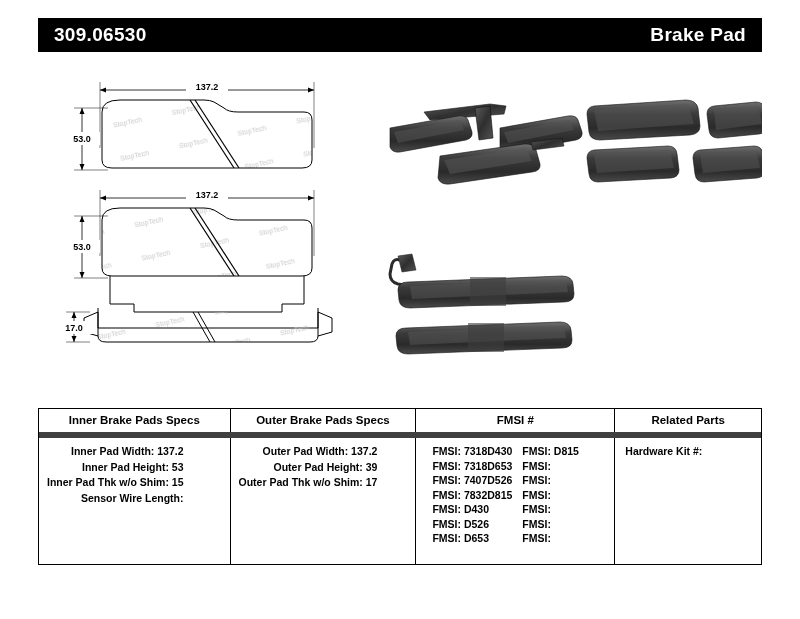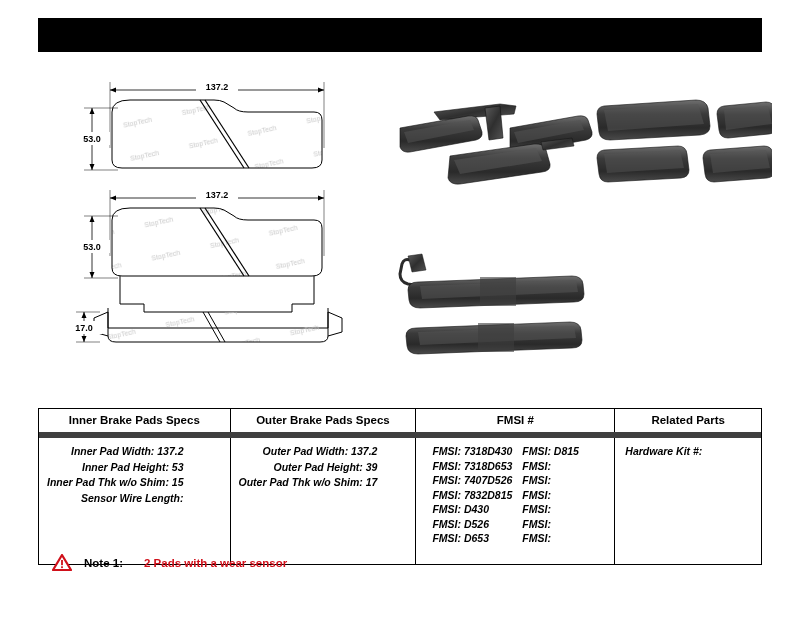--- a/index.html
+++ b/index.html
@@ -39,21 +39,21 @@
   .header .product-type {
     color: #ffffff;
     font-size: 19px;
     font-weight: bold;
     letter-spacing: 0.3px;
   }
 
   
   .drawing-area {
     position: absolute;
-    left: 48px;
+    left: 38px;
     top: 60px;
     width: 724px;
     height: 330px;
   }
   .drawing-area svg { display: block; }
 
   
   .spec-table {
     position: absolute;
     left: 38px;
@@ -75,21 +75,20 @@
     border-right: 1px solid #000000;
     border-bottom: 6px solid #404040;
     background: #ffffff;
   }
   .spec-table th:last-child { border-right: none; }
   .spec-table td {
     vertical-align: top;
     border-right: 1px solid #000000;
     padding: 6px 24px 10px 8px;
     height: 110px;
-    font-style: italic;
   }
   .spec-table td:last-child { border-right: none; margin-top: 8px; }
 
   .spec-list {
     list-style: none;
     margin: 0;
     padding: 0;
   }
   .spec-list li {
     font-size: 10.5px;
@@ -166,20 +165,22 @@
   .dim-label {
     font-family: "Liberation Sans", sans-serif;
     font-size: 9px;
     font-weight: bold;
   }
 </style>
 </head>
 <body>
 
 <div class="header">
+  <span class="part-number">309.06530</span>
+  <span class="product-type">Brake Pad</span>
 </div>
 
 <div class="drawing-area">
   <svg width="724" height="330" viewBox="0 0 724 330" xmlns="http://www.w3.org/2000/svg">
     <defs>
       <pattern id="wm" width="60" height="34" patternUnits="userSpaceOnUse" patternTransform="rotate(-12)">
         <text x="0" y="14" font-family="Liberation Sans, sans-serif" font-size="7" fill="#c9c9c9">StopTech</text>
       </pattern>
       <linearGradient id="metalGrad" x1="0" y1="0" x2="0" y2="1">
         <stop offset="0%" stop-color="#6f6f6f"></stop>
@@ -359,24 +360,13 @@
         </td>
         <td class="related-col">
           <div>Hardware Kit #:</div>
         </td>
       </tr>
     </tbody>
   </table>
 </div>
 
 <div class="notes">
-  <div class="note-row">
-    <span class="warn-icon">
-      <svg width="20" height="17" viewBox="0 0 20 17" xmlns="http://www.w3.org/2000/svg">
-        <path d="M10,1 L19,16 L1,16 Z" fill="#ffffff" stroke="#d0101a" stroke-width="2.2" stroke-linejoin="round"></path>
-        <rect x="9.1" y="6" width="1.8" height="5.2" fill="#d0101a"></rect>
-        <rect x="9.1" y="12.3" width="1.8" height="1.8" fill="#d0101a"></rect>
-      </svg>
-    </span>
-    <span class="note-label">Note 1:</span>
-    <span class="note-text">2 Pads with a wear sensor</span>
-  </div>
 </div>
 
 </body></html>

